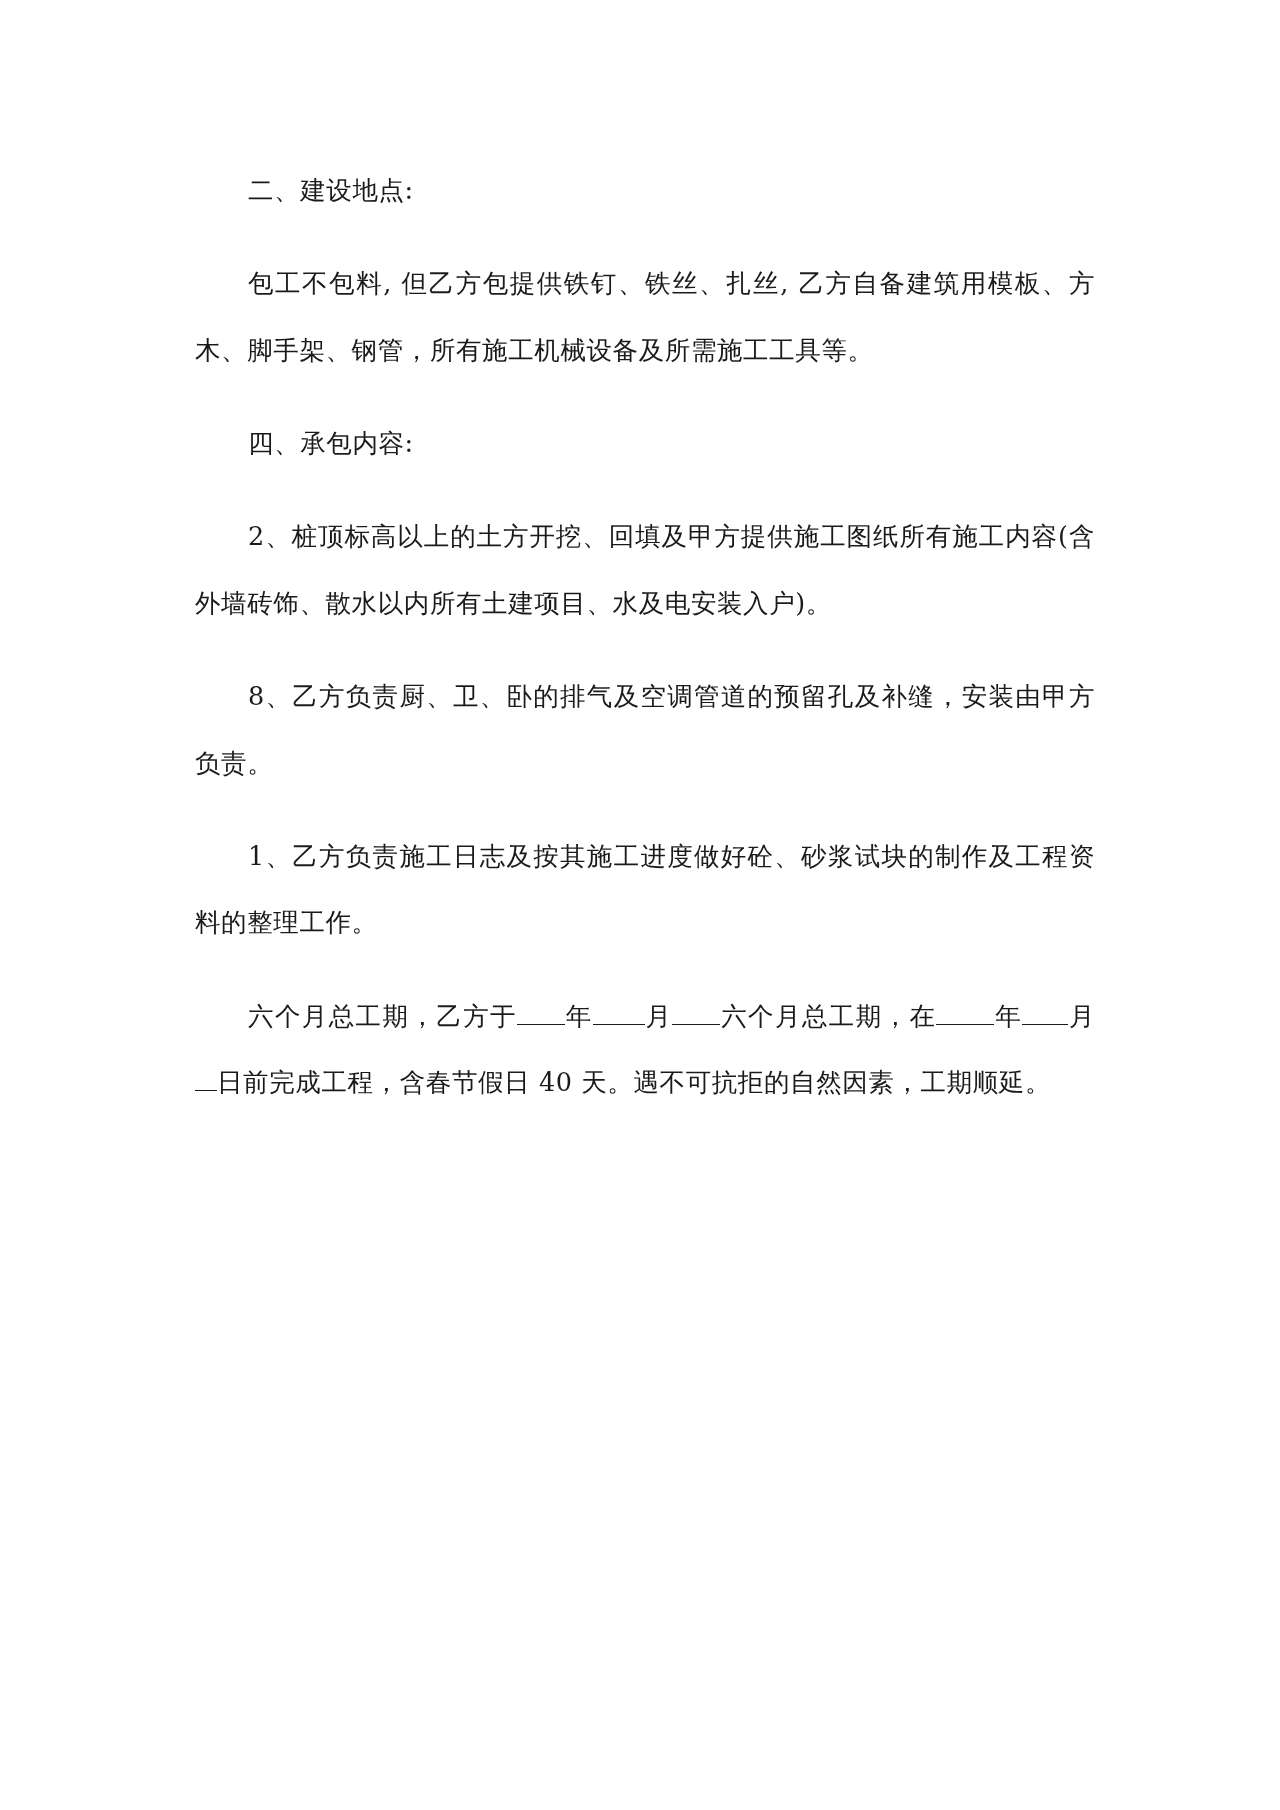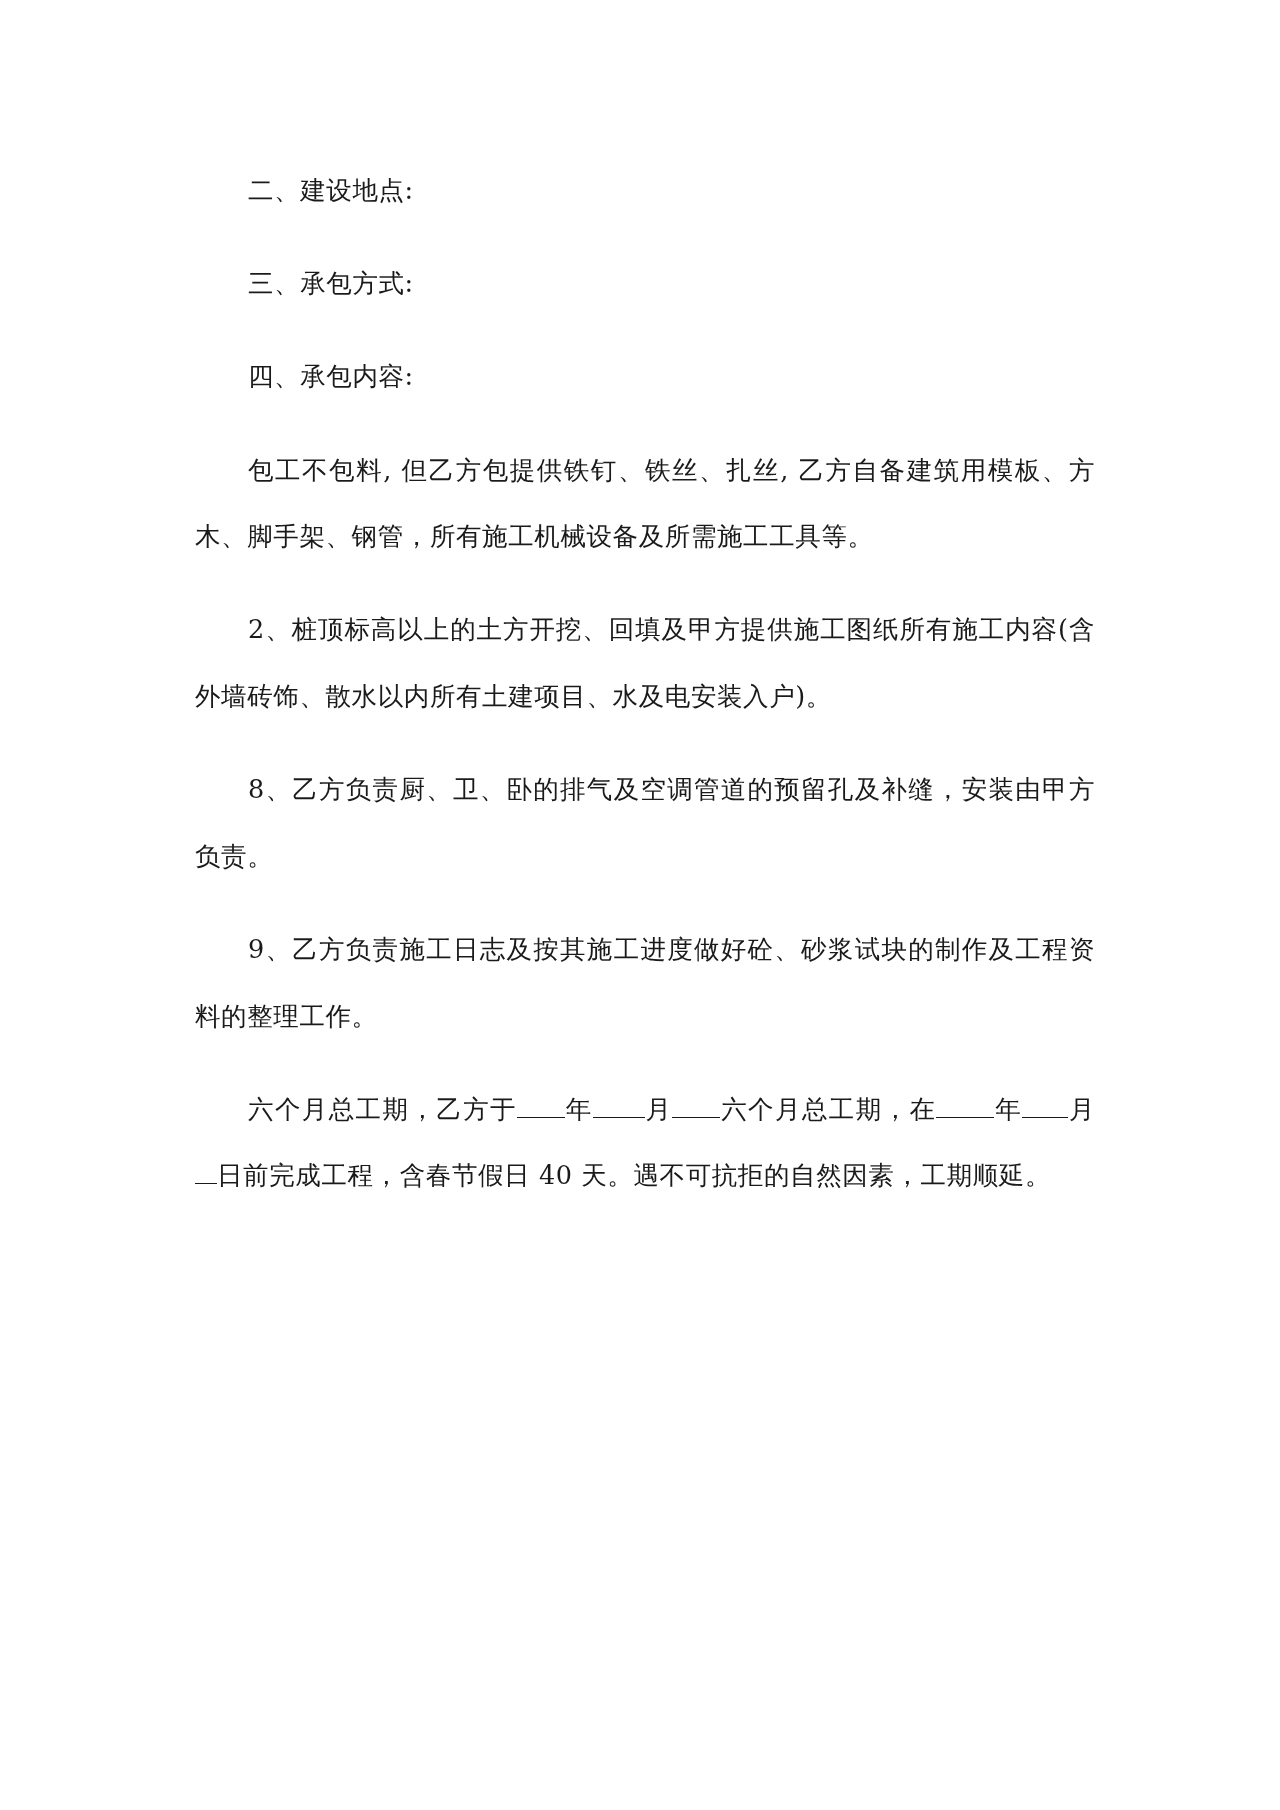--- a/index.html
+++ b/index.html
@@ -54,31 +54,30 @@
     .b6 { width: 22px; }
   </style>
 </head>
 <body>
 
 <div class="page">
   <div class="content">
 
     <p class="para">二、建设地点:</p>
 
-    <p class="para">三、承包方式:</p>
+
+    <p class="para">包工不包料, 但乙方包提供铁钉、铁丝、扎丝, 乙方自备建筑用模板、方木、脚手架、钢管，所有施工机械设备及所需施工工具等。</p>
 
     <p class="para">四、承包内容:</p>
-
-    <p class="para">包工不包料, 但乙方包提供铁钉、铁丝、扎丝, 乙方自备建筑用模板、方木、脚手架、钢管，所有施工机械设备及所需施工工具等。</p>
 
     <p class="para">2、桩顶标高以上的土方开挖、回填及甲方提供施工图纸所有施工内容(含外墙砖饰、散水以内所有土建项目、水及电安装入户)。</p>
 
     <p class="para">8、乙方负责厨、卫、卧的排气及空调管道的预留孔及补缝，安装由甲方负责。</p>
 
 
-    <p class="para">9、乙方负责施工日志及按其施工进度做好砼、砂浆试块的制作及工程资料的整理工作。</p>
+    <p class="para">1、乙方负责施工日志及按其施工进度做好砼、砂浆试块的制作及工程资料的整理工作。</p>
 
 
     <p class="para"><span>六个月总工期，乙方于</span><span class="blank b1"></span><span>年</span><span class="blank b2"></span><span>月</span><span class="blank b3"></span><span>六个月总工期，在</span><span class="blank b4"></span><span>年</span><span class="blank b5"></span><span>月</span><span class="blank b6"></span><span>日前完成工程，含春节假日 40 天。遇不可抗拒的自然因素，工期顺延。</span></p>
 
 
   </div>
 </div>
 
 </body></html>

